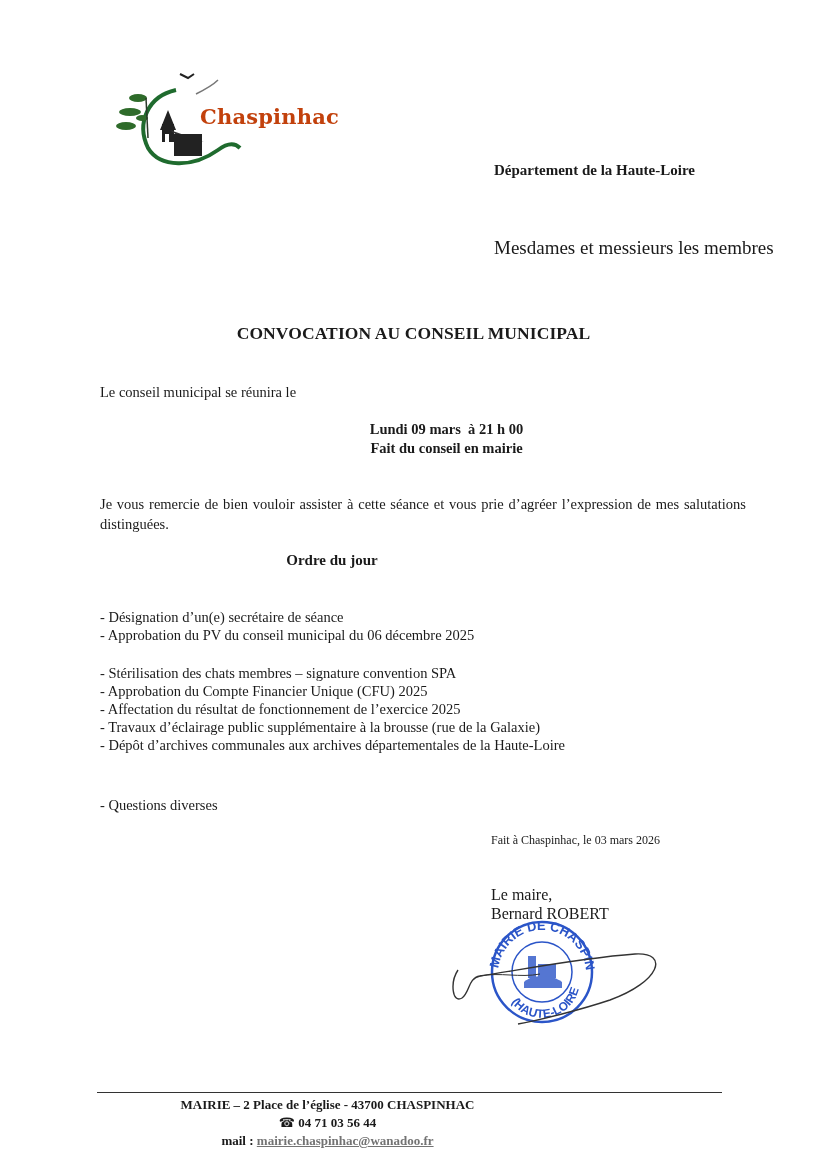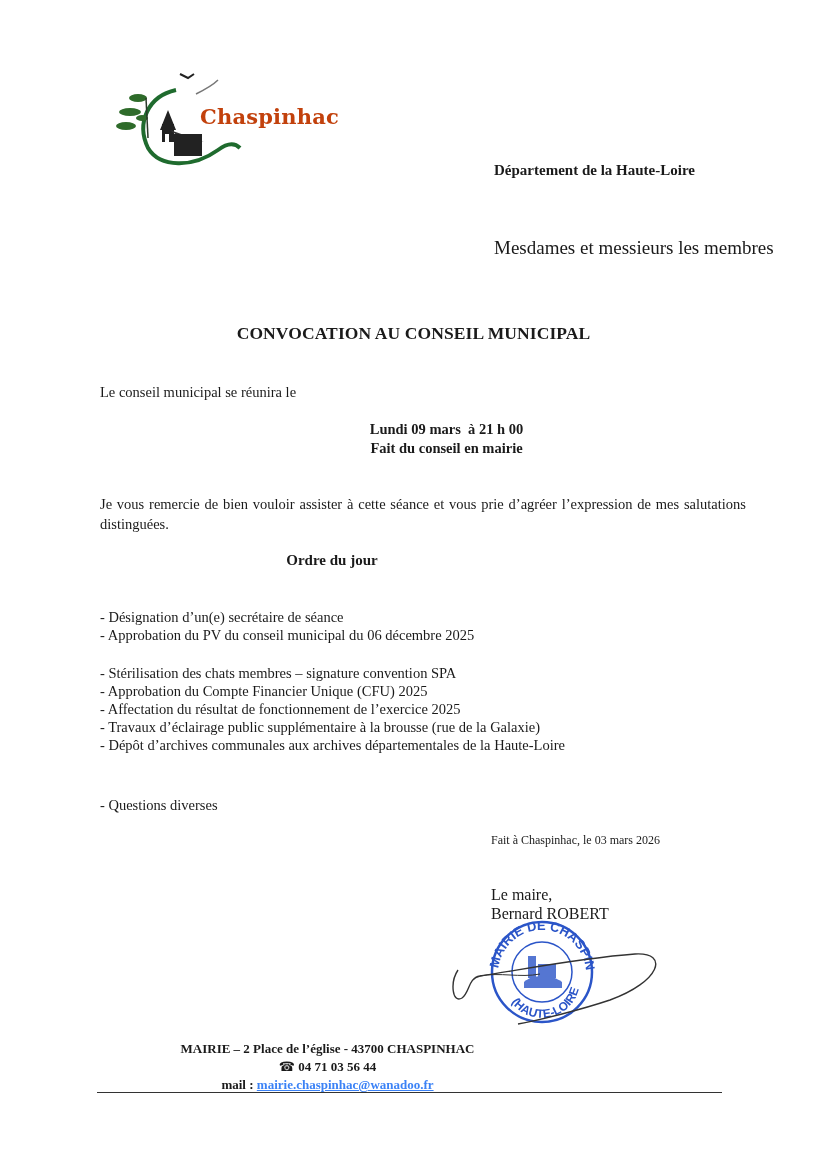--- a/index.html
+++ b/index.html
@@ -17,22 +17,22 @@
   .thanks { left: 100px; top: 494px; width: 646px; font-size: 14.5px; line-height: 20px; text-align: justify; text-align-last: left; }
   .ordre { left: 0; width: 664px; top: 552px; text-align: center; font-size: 15px; font-weight: bold; }
   .list { left: 100px; font-size: 14.5px; line-height: 18px; margin: 0; padding: 0; list-style: none; }
   .list1 { top: 608px; }
   .list2 { top: 664px; }
   .list3 { top: 796px; }
   .fait { left: 491px; top: 833px; font-size: 12px; }
   .signer { left: 491px; top: 871px; font-size: 16px; line-height: 19px; margin-top: 14px; }
   .stamp { left: 440px; top: 912px; width: 225px; height: 115px; }
   .footer-rule { left: 97px; top: 1092px; width: 625px; height: 0; border-top: 1.2px solid #333; }
-  .footer { left: 0; width: 655px; top: 1040px; text-align: center; font-size: 13px; font-weight: bold; line-height: 18px; }
-  .footer a { color: #3b82f6; text-decoration: underline; }
+  .footer { left: 0; width: 655px; top: 1096px; text-align: center; font-size: 13px; font-weight: bold; line-height: 18px; }
+  .footer a { color: #737373; text-decoration: underline; }
   .phone-icon { font-weight: normal; font-size: 13px; }
 </style>
 </head>
 <body>
 
 <div class="abs logo">
   <svg width="200" height="105" viewBox="0 0 200 105">
 
     <path d="M68,22 C40,28 28,55 40,80 C52,100 85,100 110,82 C118,76 126,74 132,80" fill="none" stroke="#1f6b2e" stroke-width="4"></path>
 

